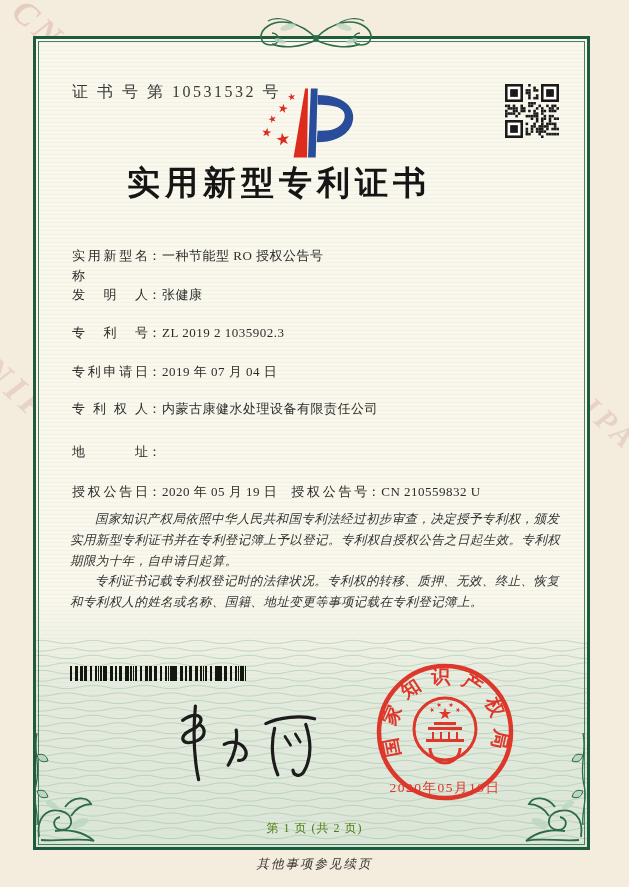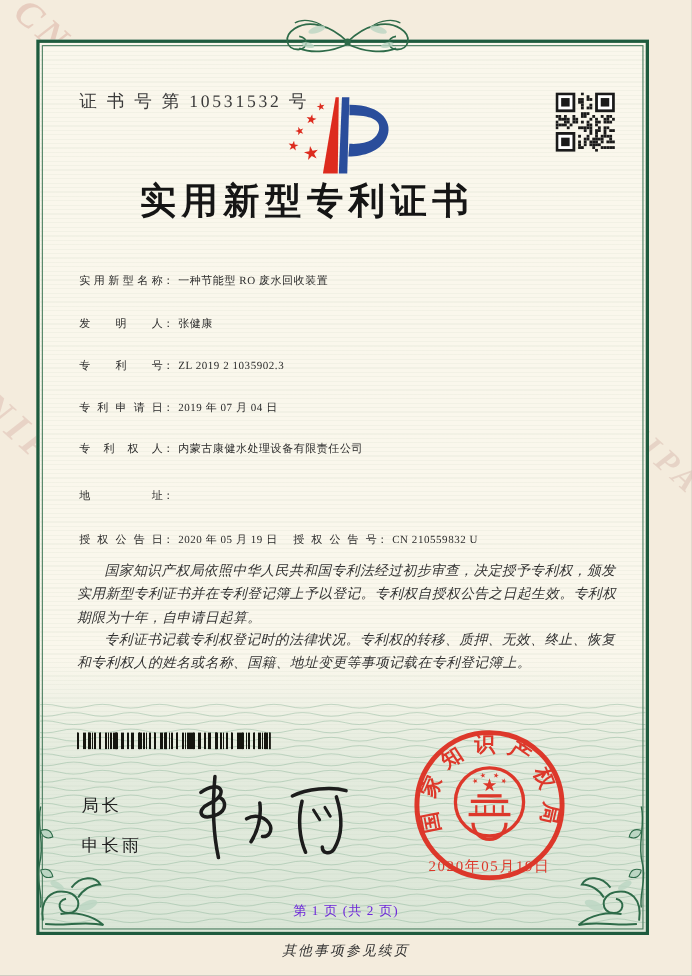--- a/index.html
+++ b/index.html
@@ -41,21 +41,21 @@
   .orn{position:absolute; pointer-events:none;}
   
   .cert-no{position:absolute; left:72px; top:82px; font-size:16px; letter-spacing:2.5px; color:#3a3a3a;}
   .logo{position:absolute; left:258px; top:86px;}
   .qr{position:absolute; left:505px; top:84px;}
   .title{
     position:absolute; left:0; top:161px; width:558px; text-align:center;
     font-size:33px; font-weight:bold; letter-spacing:5px; color:#151515; margin:0;
   }
   
-  .field-row{position:absolute; left:72px; font-size:10px; line-height:20px; display:flex; align-items:flex-start;}
+  .field-row{position:absolute; left:72px; font-size:13px; line-height:20px; display:flex; align-items:flex-start;}
   .flabel{display:inline-block; width:76px; text-align:justify; text-align-last:justify; flex:none;}
   .fcolon{flex:none; width:14px;}
   .fvalue{letter-spacing:.5px;}
   .addr .fvalue{max-width:320px;}
   .pair{display:flex;}
   
   .paras{
     position:absolute; left:70px; top:509px; width:496px;
     font-size:12.5px; line-height:20.8px; font-style:italic; color:#333;
   }
@@ -65,21 +65,21 @@
     position:absolute; left:70px; top:666px; width:176px; height:15px;
     background:
       repeating-linear-gradient(90deg,#15150f 0 2px, transparent 2px 5px),
       repeating-linear-gradient(90deg,#15150f 0 1px, transparent 1px 7px),
       repeating-linear-gradient(90deg,transparent 0 10px, #15150f 10px 13px, transparent 13px 23px);
   }
   .signer{position:absolute; left:74px; top:722px; font-size:15.5px; letter-spacing:3px; color:#222;}
   .signer div{margin-bottom:16px;}
   .signature{position:absolute; left:173px; top:698px;}
   .seal{position:absolute; left:372px; top:659px;}
-  .page-num{position:absolute; left:0; top:820px; width:629px; text-align:center; font-size:12px; letter-spacing:1px; color:#6d28d9;}
+  .page-num{position:absolute; left:0; top:820px; width:629px; text-align:center; font-size:12px; letter-spacing:1px; color:#4d7c0f;}
   .foot-note{position:absolute; left:0; top:856px; width:629px; text-align:center; font-size:12.5px; font-style:italic; letter-spacing:2px; color:#333;}
 </style>
 </head>
 <body>
 
 <div class="page">
 
   <div class="wm" style="left:30px; top:-8px; font-size:34px; color:rgba(214,168,156,.45);">CNIPA</div>
   <div class="wm" style="left:152px; top:70px; font-size:40px; color:rgba(224,190,172,.40);">CNIPA</div>
   <div class="wm" style="left:396px; top:228px; font-size:46px; color:rgba(230,207,186,.55);">CNIPA</div>
@@ -303,21 +303,21 @@
         <rect x="51.43" y="48.86" width="2.57" height="2.57"></rect>
         <rect x="36.00" y="51.43" width="2.57" height="2.57"></rect>
       </g>
     </svg>
 
   <h1 class="title">实用新型专利证书</h1>
 
   <div class="field-row" style="top:246px;">
     <span class="flabel">实用新型名称</span>
       <span class="fcolon">：</span>
-      <span class="fvalue">一种节能型 RO 废水回收装置</span>
+      <span class="fvalue">一种节能型 RO 授权公告号</span>
   </div>
   <div class="field-row" style="top:285px;">
     <span class="flabel">发明人</span>
       <span class="fcolon">：</span>
       <span class="fvalue">张健康</span>
   </div>
   <div class="field-row" style="top:323px;">
     <span class="flabel">专利号</span>
       <span class="fcolon">：</span>
       <span class="fvalue">ZL 2019 2 1035902.3</span>
@@ -349,24 +349,20 @@
     </span>
   </div>
 
   <div class="paras">
     <p>国家知识产权局依照中华人民共和国专利法经过初步审查，决定授予专利权，颁发实用新型专利证书并在专利登记簿上予以登记。专利权自授权公告之日起生效。专利权期限为十年，自申请日起算。</p>
     <p>专利证书记载专利权登记时的法律状况。专利权的转移、质押、无效、终止、恢复和专利权人的姓名或名称、国籍、地址变更等事项记载在专利登记簿上。</p>
   </div>
 
   <div class="barcode"></div>
 
-  <div class="signer">
-    <div>局长</div>
-    <div>申长雨</div>
-  </div>
 
   <svg class="signature" width="152" height="88" viewBox="0 0 190 110">
     <g fill="none" stroke="#1c1c1c" stroke-width="4" stroke-linecap="round">
       <path d="M28,10 C26,32 25,70 32,102"></path>
       <path d="M12,28 C34,12 46,30 21,41 C6,48 11,62 31,53 C41,48 41,38 34,34"></path>
       <path d="M79,40 C81,54 77,72 69,84"></path>
       <path d="M64,58 C74,52 87,56 91,66 C93,73 88,79 82,78"></path>
       <path d="M116,32 C132,24 160,21 177,26"></path>
       <path d="M127,38 C122,58 124,80 131,96"></path>
       <path d="M166,33 C173,55 173,77 163,93 C158,99 150,97 150,90"></path>

